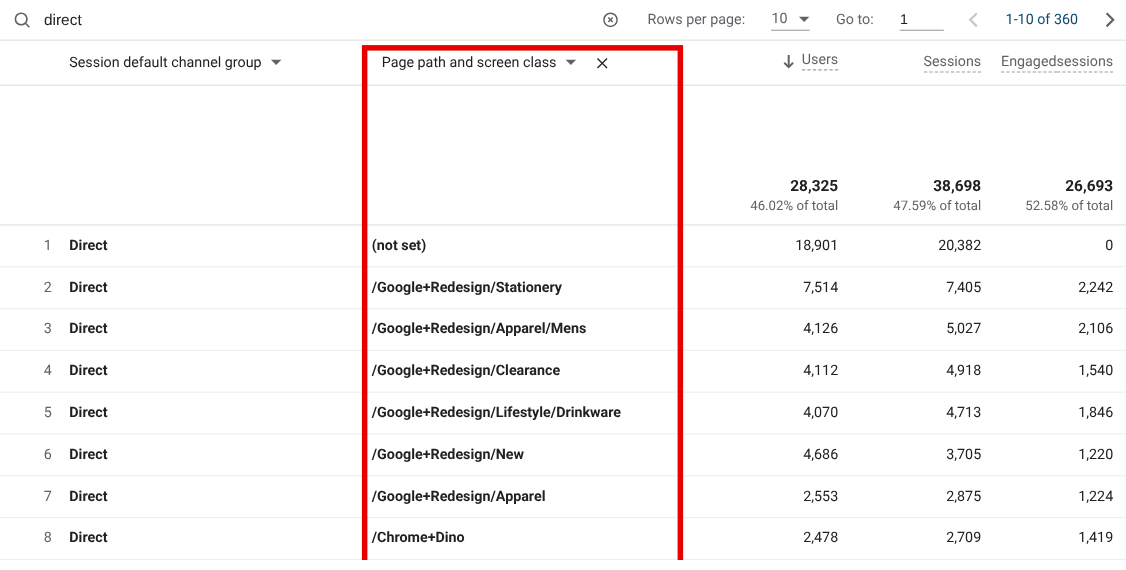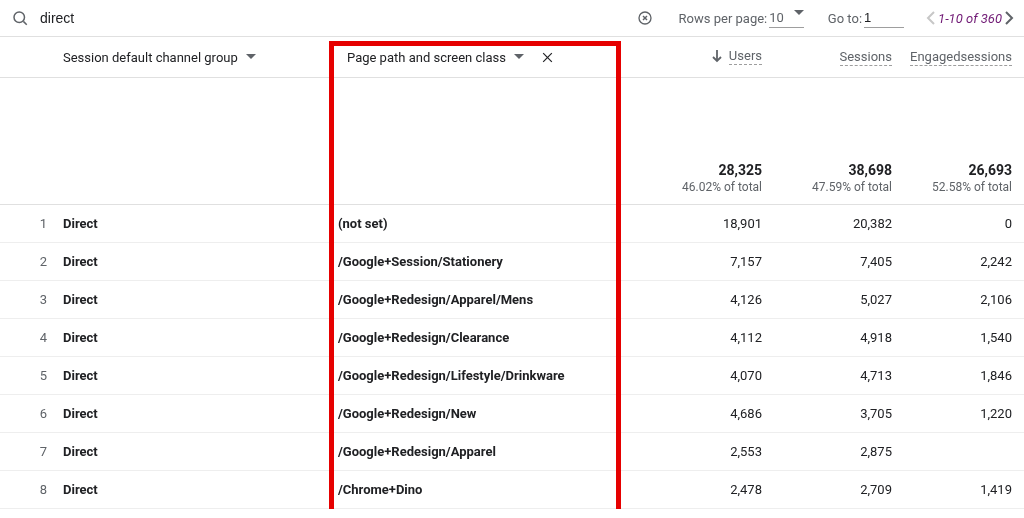--- a/index.html
+++ b/index.html
@@ -37,38 +37,39 @@
     height: 20px;
     display: inline-flex;
     align-items: center;
     justify-content: center;
     color: #5f6368;
     cursor: pointer;
   }
   .rpp-wrap, .goto-wrap, .pager-wrap {
     display: flex;
     align-items: center;
-    gap: 2px;
+    gap: 24px;
     margin-left: 24px;
     font-size: 13px;
     color: #5f6368;
     white-space: nowrap;
   }
   .underline-field {
     border: none;
     border-bottom: 1px solid #9e9e9e;
     outline: none;
     font-size: 13px;
     color: #202124;
     text-align: left;
     width: 40px;
     padding: 2px 0;
   }
   .sel-wrap {
     display: inline-flex;
+    align-items: center;
     border-bottom: 1px solid #9e9e9e;
     padding: 2px 0;
     gap: 10px;
   }
   .pager-wrap { margin-left: 22px; }
   .chev { cursor: pointer; color: #5f6368; }
   .chev.disabled { color: #c7c7c7; cursor: default; }
 
   .header-row {
     display: flex;
@@ -180,21 +181,21 @@
   <div class="goto-wrap">
     <span>Go to:</span>
     <input class="underline-field" value="1" style="">
   </div>
   <div class="pager-wrap">
     <span class="chev disabled">
       <svg width="10" height="16" viewBox="0 0 10 16" fill="none" stroke="currentColor" stroke-width="2">
             <polyline points="8,2 2,8 8,14"></polyline>
           </svg>
     </span>
-    <span style="color:#701a75;font-style:italic;">1-10 of 360</span>
+    <span style="color:#0c4a6e;">1-10 of 360</span>
     <span class="chev">
       <svg width="10" height="16" viewBox="0 0 10 16" fill="none" stroke="currentColor" stroke-width="2">
             <polyline points="2,2 8,8 2,14"></polyline>
           </svg>
     </span>
   </div>
 </div>
 
 <div class="header-row">
   <div class="col-index hdr-cell"></div>
@@ -269,22 +270,22 @@
         <div class="col-index data-cell">1</div>
         <div class="col-channel data-cell"><span class="dim-plain bold">Direct</span></div>
         <div class="col-page data-cell"><span class="dim-plain bold">(not set)</span></div>
         <div class="col-users data-cell">18,901</div>
         <div class="col-sessions data-cell">20,382</div>
         <div class="col-engaged data-cell">0</div>
       </div>
       <div class="data-row">
         <div class="col-index data-cell">2</div>
         <div class="col-channel data-cell"><span class="dim-plain bold">Direct</span></div>
-        <div class="col-page data-cell"><span class="dim-plain bold">/Google+Session/Stationery</span></div>
-        <div class="col-users data-cell">7,157</div>
+        <div class="col-page data-cell"><span class="dim-plain bold">/Google+Redesign/Stationery</span></div>
+        <div class="col-users data-cell">7,514</div>
         <div class="col-sessions data-cell">7,405</div>
         <div class="col-engaged data-cell">2,242</div>
       </div>
       <div class="data-row">
         <div class="col-index data-cell">3</div>
         <div class="col-channel data-cell"><span class="dim-plain bold">Direct</span></div>
         <div class="col-page data-cell"><span class="dim-plain bold">/Google+Redesign/Apparel/Mens</span></div>
         <div class="col-users data-cell">4,126</div>
         <div class="col-sessions data-cell">5,027</div>
         <div class="col-engaged data-cell">2,106</div>
@@ -312,20 +313,21 @@
         <div class="col-users data-cell">4,686</div>
         <div class="col-sessions data-cell">3,705</div>
         <div class="col-engaged data-cell">1,220</div>
       </div>
       <div class="data-row">
         <div class="col-index data-cell">7</div>
         <div class="col-channel data-cell"><span class="dim-plain bold">Direct</span></div>
         <div class="col-page data-cell"><span class="dim-plain bold">/Google+Redesign/Apparel</span></div>
         <div class="col-users data-cell">2,553</div>
         <div class="col-sessions data-cell">2,875</div>
+        <div class="col-engaged data-cell">1,224</div>
       </div>
       <div class="data-row">
         <div class="col-index data-cell">8</div>
         <div class="col-channel data-cell"><span class="dim-plain bold">Direct</span></div>
         <div class="col-page data-cell"><span class="dim-plain bold">/Chrome+Dino</span></div>
         <div class="col-users data-cell">2,478</div>
         <div class="col-sessions data-cell">2,709</div>
         <div class="col-engaged data-cell">1,419</div>
       </div>
     </div>

